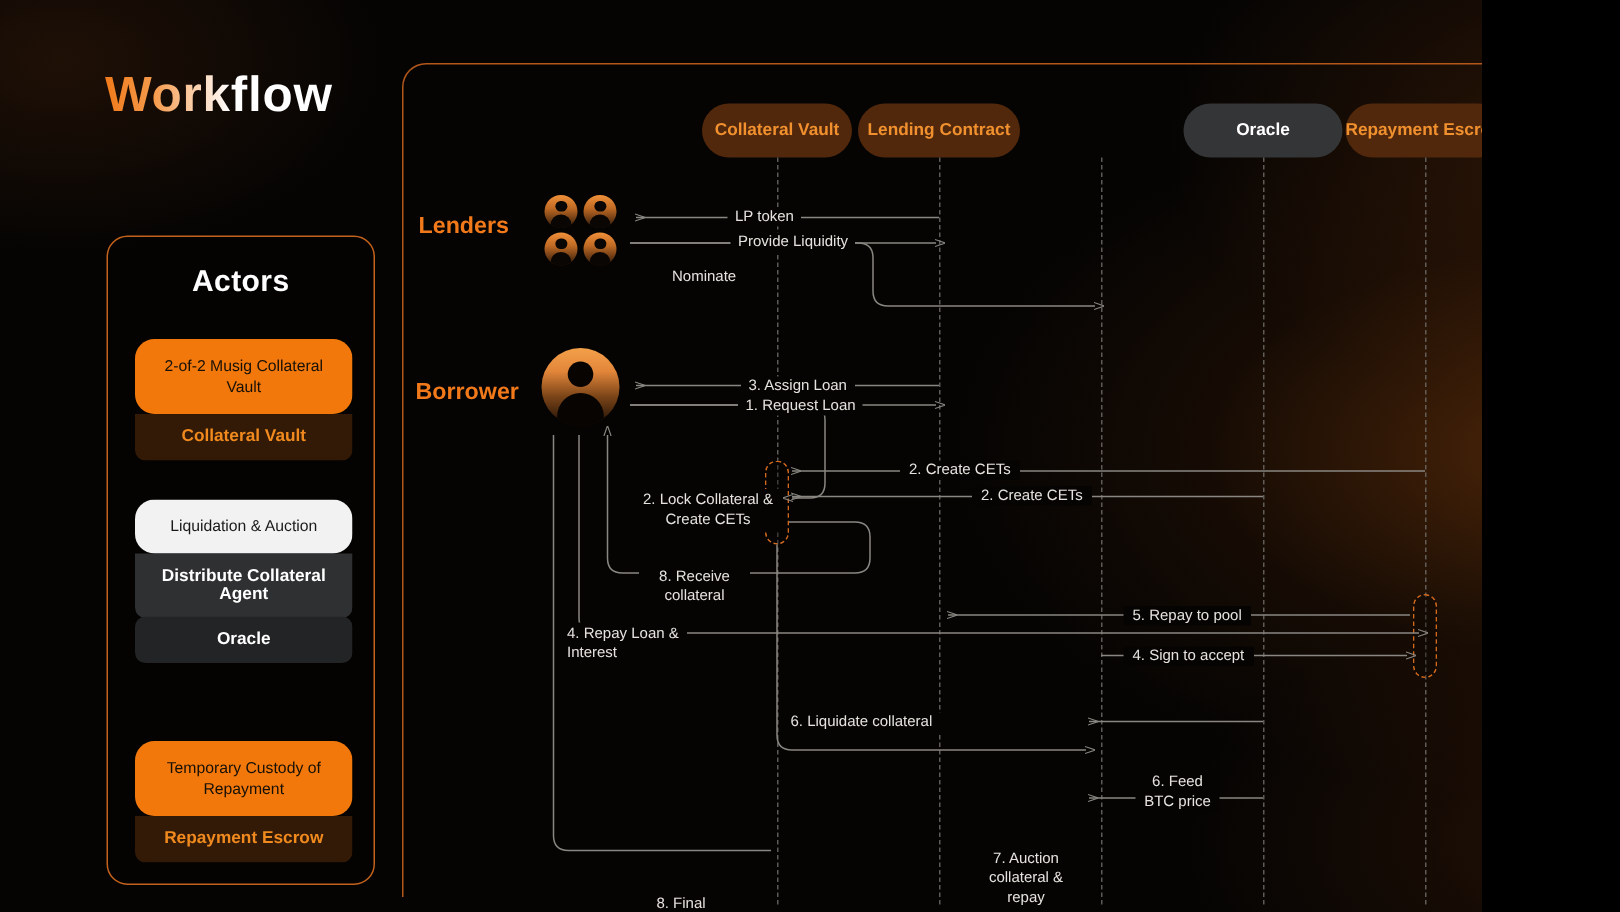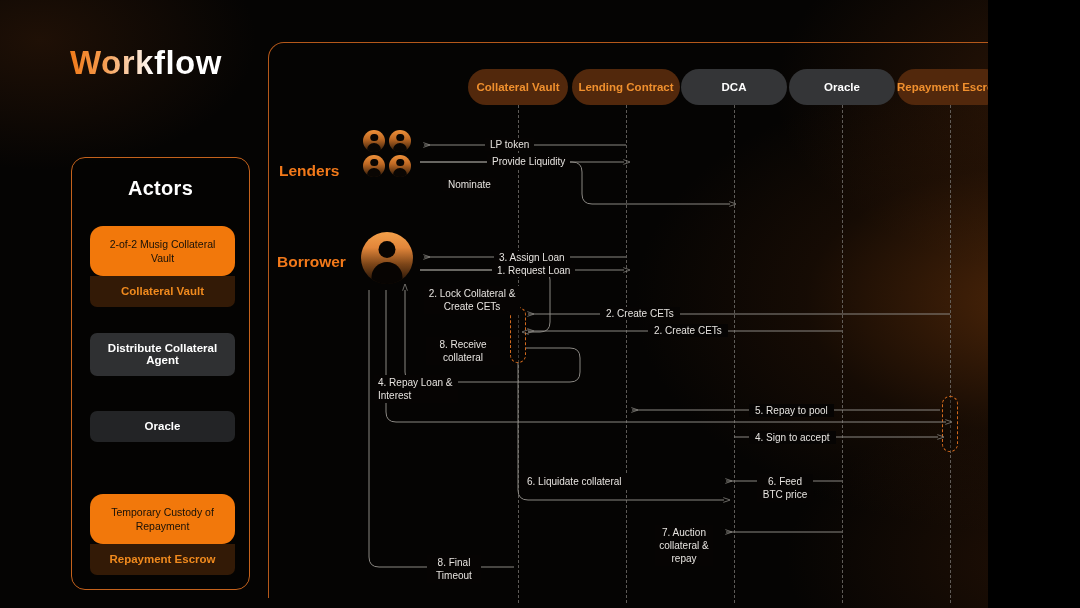--- a/index.html
+++ b/index.html
@@ -136,21 +136,21 @@
     transform: translateX(-50%);
     width: 31px; height: 24px; border-radius: 16px 16px 0 0; background: #070402;
   }
 
   
   .msg {
     position: absolute; color: #e6e3df;
     font-size: 10px; line-height: 13px;
     white-space: nowrap; text-align: center;
   }
-  .msg.wrap { white-space: normal; }
+  .msg.wrap { white-space: normal; margin-top: 40px; }
 
   
   #wires { position: absolute; left: 0; top: 0; width: 1080px; height: 608px; pointer-events: none; }
 
   
   #watermark { position: absolute; left: 828px; top: 556px; display: flex; align-items: center; gap: 7px; }
   #wm-bars { display: flex; align-items: flex-end; gap: 2.5px; }
   #wm-bars i { display: block; width: 8px; background: #1f7bf0; border-radius: 1px; }
   #wm-bars i:nth-child(1) { height: 30px; background: #19d7ec; }
   #wm-bars i:nth-child(2) { height: 38px; background: #1f7bf0; }
@@ -169,61 +169,59 @@
 
   <div id="actors-panel">
     <div id="actors-title">Actors</div>
 
     <div class="actor-card card-orange" style="top:68px">
       <div class="actor-desc">2-of-2 Musig Collateral Vault</div>
       <div class="actor-name">Collateral Vault</div>
     </div>
 
     <div class="actor-card card-light" style="top:175px">
+      <div class="actor-desc">Liquidation &amp; Auction</div>
       <div class="actor-name">Distribute Collateral Agent</div>
     </div>
 
     <div class="actor-card card-light2" style="top:253px">
       <div class="actor-name">Oracle</div>
     </div>
 
     <div class="actor-card card-orange" style="top:336px">
       <div class="actor-desc">Temporary Custody of Repayment</div>
       <div class="actor-name">Repayment Escrow</div>
     </div>
   </div>
 
   <div id="diagram-panel"></div>
 
   <div class="pill pill-brown" style="left:468px;width:100px">
     <span>Collateral Vault</span>
   </div>
   <div class="pill pill-brown" style="left:572px;width:108px">
     <span>Lending Contract</span>
-  </div>
-  <div class="pill pill-dark" style="left:681px;width:106px">
-    <span>DCA</span>
   </div>
   <div class="pill pill-dark" style="left:789px;width:106px">
     <span>Oracle</span>
   </div>
   <div class="pill pill-brown" style="left:897px;width:106px">
     <span>Repayment Escrow</span>
   </div>
 
   <div class="lifeline" style="left:518px;height:498px"></div>
   <div class="lifeline" style="left:626px;height:498px"></div>
   <div class="lifeline" style="left:734px;height:498px"></div>
   <div class="lifeline" style="left:842px;height:498px"></div>
   <div class="lifeline" style="left:950px;height:498px"></div>
 
   <div class="activation" style="left:510px;top:307px;width:16px;height:56px"></div>
   <div class="activation" style="left:942px;top:396px;width:16px;height:56px"></div>
 
-  <div class="role-label" style="left:279px;top:162px">Lenders</div>
+  <div class="role-label" style="left:279px;top:142px">Lenders</div>
   <div class="role-label" style="left:277px;top:253px">Borrower</div>
 
   <div class="avatar-sm" style="left:363px;top:130px"></div>
   <div class="avatar-sm" style="left:389px;top:130px"></div>
   <div class="avatar-sm" style="left:363px;top:155px"></div>
   <div class="avatar-sm" style="left:389px;top:155px"></div>
 
   <div id="avatar-lg"></div>
 
   <svg id="wires" viewBox="0 0 1080 608" xmlns="http://www.w3.org/2000/svg">

